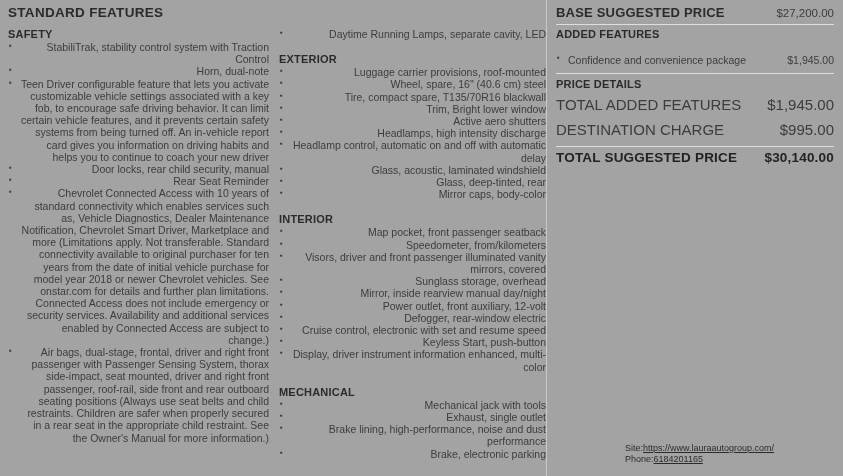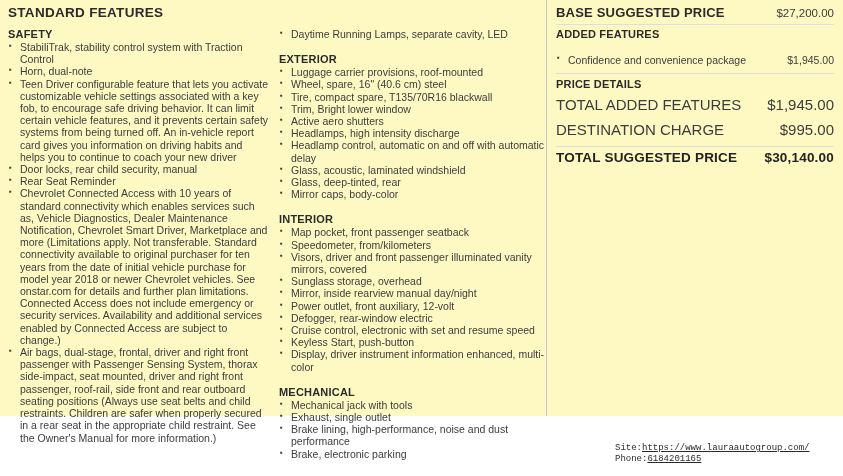--- a/index.html
+++ b/index.html
@@ -3,41 +3,41 @@
 <meta charset="utf-8">
 <style>
   html, body { margin: 0; padding: 0; background: #ffffff; }
   body {
     font-family: "Liberation Sans", "DejaVu Sans", sans-serif;
     width: 843px; height: 476px; overflow: hidden;
     -webkit-font-smoothing: antialiased;
   }
   .sheet {
     position: relative; display: flex;
-    width: 843px; height: 416px; background: #fef9c3; color: #3c3c3c;
+    width: 843px; height: 476px; background: #a3a3a3; color: #3c3c3c;
   }
 
   
   .features-area { width: 546px; box-sizing: border-box; padding: 3px 0 0 8px; }
   .page-title {
     font-size: 13.5px; font-weight: bold; color: #2b2b2b;
     letter-spacing: 0.3px; margin: 2px 0 0 0;
   }
   .feat-cols { display: flex; gap: 10px; margin-top: 2px; }
   .feat-col { width: 261px; box-sizing: border-box; }
   .feat-col + .feat-col { width: 267px; }
   .sec-heading {
     font-size: 11px; font-weight: bold; color: #2b2b2b;
     margin: 13px 0 1px 0; letter-spacing: 0.2px;
   }
   .feat-col .sec-heading:first-child { margin-top: 6px; }
   .feat-list { list-style: none; margin: 0; padding: 0; }
   .feat-list li {
     position: relative; padding-left: 12px;
-    font-size: 10.5px; line-height: 12.2px; color: #3c3c3c;
+    font-size: 10.5px; line-height: 12.2px; color: #3c3c3c; text-align: right;
   }
   .feat-list li::before {
     content: "▪"; position: absolute; left: 1px; top: -1px;
     font-size: 8px; color: #3c3c3c;
   }
   .cont-list { margin-top: 6px; }
 
   
   .price-panel {
     position: relative; width: 297px; box-sizing: border-box;
@@ -51,21 +51,21 @@
   .added-heading { font-size: 11px; font-weight: bold; color: #2b2b2b; margin: 3px 0 14px 0; letter-spacing: 0.2px; }
   .added-item { display: flex; justify-content: space-between; align-items: baseline; font-size: 10.5px; color: #3c3c3c; margin: 0 0 7px 0; }
   .added-item .lbl { position: relative; padding-left: 12px; }
   .added-item .lbl::before { content: "▪"; position: absolute; left: 1px; top: -1px; font-size: 8px; }
   .added-item .val { font-size: 10.5px; }
   .pd-heading { font-size: 11px; font-weight: bold; color: #2b2b2b; margin: 4px 0 6px 0; letter-spacing: 0.2px; }
   .pd-row { display: flex; justify-content: space-between; align-items: baseline; font-size: 15px; color: #3c3c3c; margin: 0 0 8px 0; }
   .row-total { margin-top: 3px; }
   .row-total .lbl, .row-total .val { font-size: 13.5px; font-weight: bold; color: #222222; letter-spacing: 0.2px; }
 
-  .price-footer { position: absolute; left: 68px; top: 443px; font-size: 9px; color: #2b2b2b; line-height: 10.5px; white-space: nowrap; font-family: Liberation Mono, monospace; }
+  .price-footer { position: absolute; left: 78px; top: 443px; font-size: 9px; color: #2b2b2b; line-height: 10.5px; white-space: nowrap; }
   .price-footer a { color: #2b2b2b; text-decoration: underline; cursor: pointer; }
 </style>
 </head>
 <body>
 
 <div class="sheet">
 
   <div class="features-area">
     <div class="page-title">STANDARD FEATURES</div>
     <div class="feat-cols">

